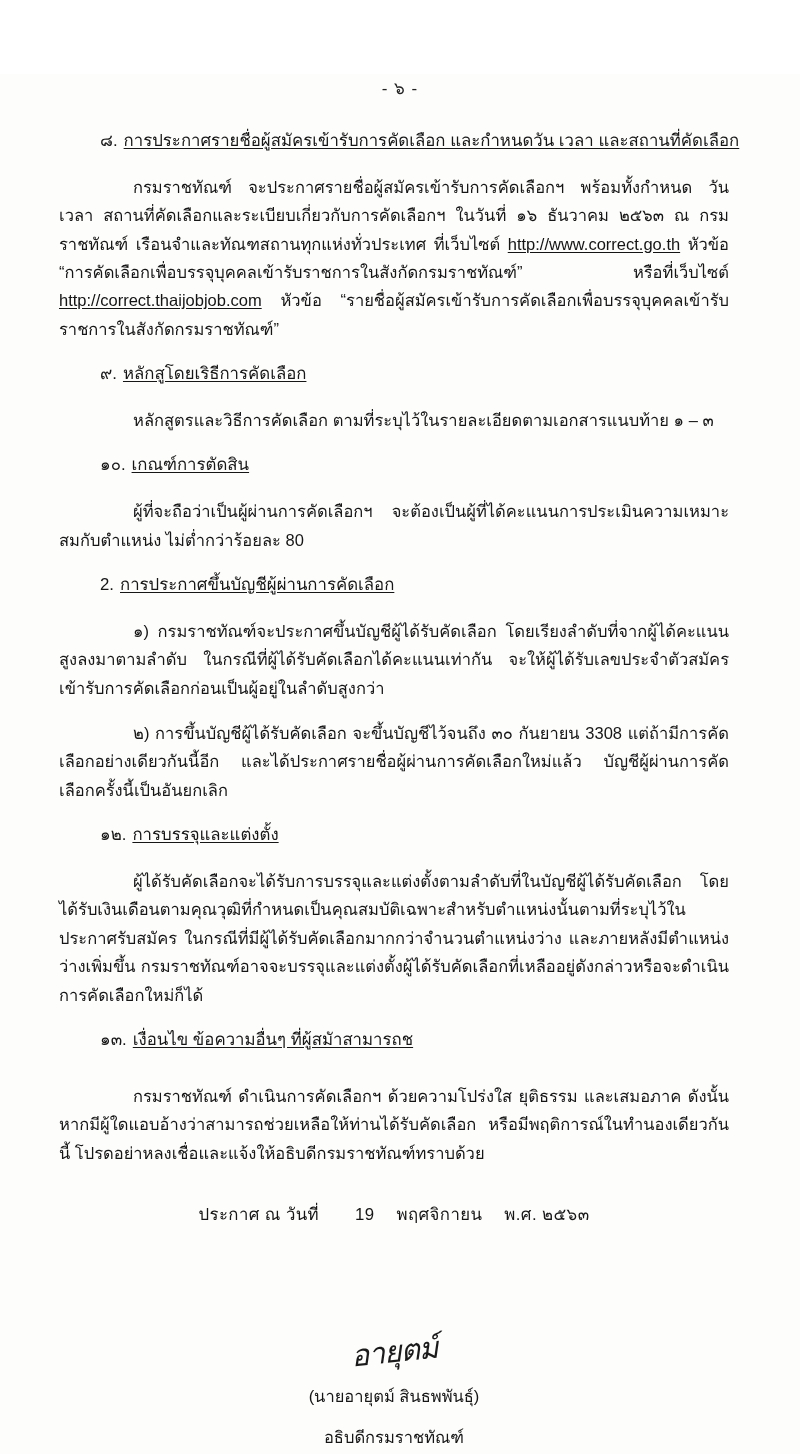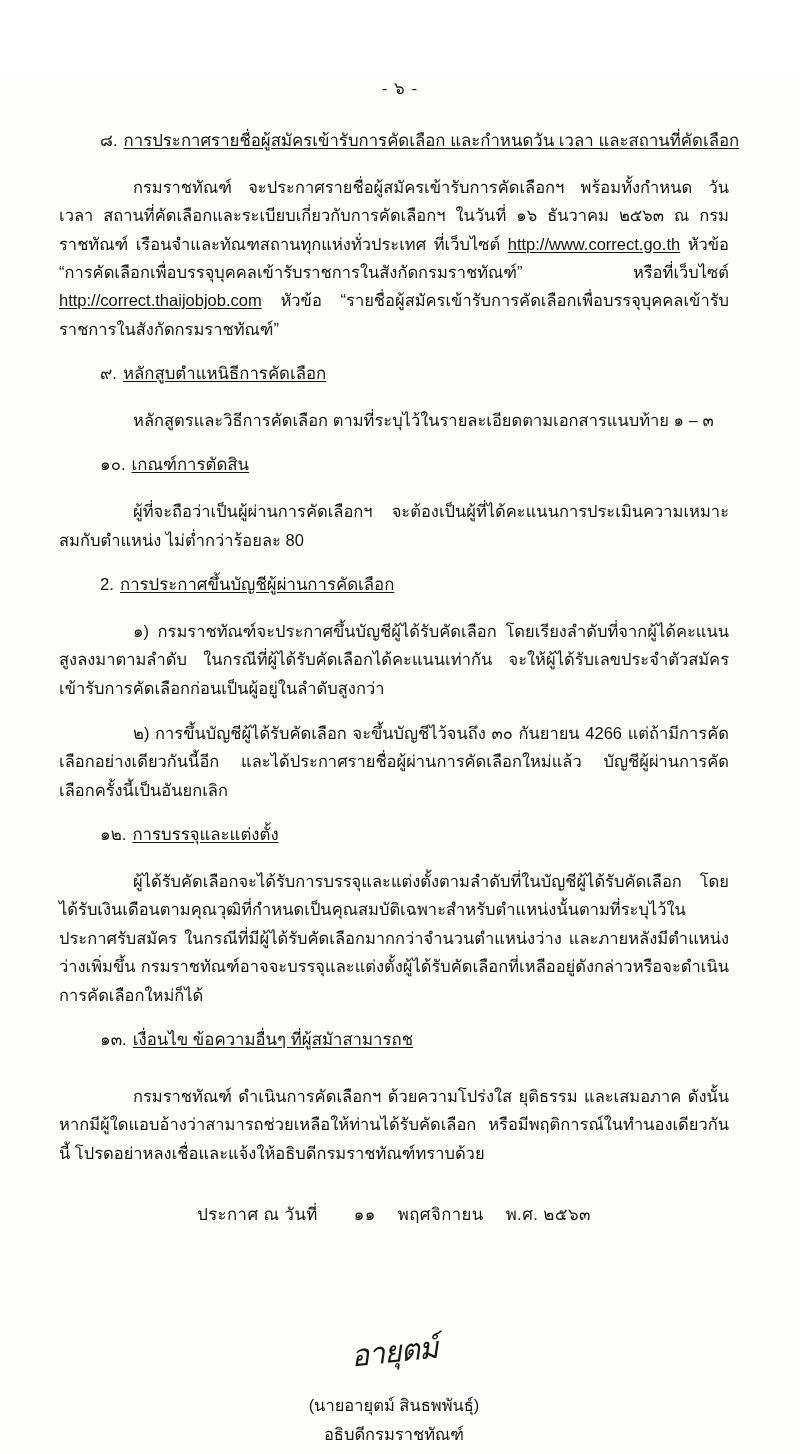--- a/index.html
+++ b/index.html
@@ -84,25 +84,25 @@
     font-size: 30px;
     font-style: italic;
     color: #1a1a1a;
     transform: rotate(-6deg);
     display: inline-block;
     letter-spacing: -1px;
     margin-bottom: 4px;
   }
   .sign-name {
     font-size: 16.5px;
-    margin-top: 10px;
+    margin-top: 1px;
   }
   .sign-title {
     font-size: 16.5px;
-    margin-top: 0;
+    margin-top: 12px;
   }
   .spacer-sm { height: 8px; }
 </style>
 </head>
 <body>
 
 <div class="page">
 
   <div class="page-number">- ๖ -</div>
 
@@ -110,57 +110,57 @@
 
     <div class="section">
       <div class="sec-head">
         <span class="num">๘.</span><span class="ttl">การประกาศรายชื่อผู้สมัครเข้ารับการคัดเลือก และกำหนดวัน เวลา และสถานที่คัดเลือก</span>
       </div>
       <p class="para"><span>กรมราชทัณฑ์ จะประกาศรายชื่อผู้สมัครเข้ารับการคัดเลือกฯ พร้อมทั้งกำหนด วัน เวลา สถานที่คัดเลือกและระเบียบเกี่ยวกับการคัดเลือกฯ ในวันที่ ๑๖ ธันวาคม ๒๕๖๓ ณ กรมราชทัณฑ์ เรือนจำและทัณฑสถานทุกแห่งทั่วประเทศ ที่เว็บไซต์ </span><a class="link" href="#">http://www.correct.go.th</a><span> หัวข้อ “การคัดเลือกเพื่อบรรจุบุคคลเข้ารับราชการในสังกัดกรมราชทัณฑ์” หรือที่เว็บไซต์ </span><a class="link" href="#">http://correct.thaijobjob.com</a><span> หัวข้อ “รายชื่อผู้สมัครเข้ารับการคัดเลือกเพื่อบรรจุบุคคลเข้ารับราชการในสังกัดกรมราชทัณฑ์”</span></p>
     </div>
 
     <div class="section">
       <div class="sec-head">
-        <span class="num">๙.</span><span class="ttl">หลักสูบตำแหนิธีการคัดเลือก</span>
+        <span class="num">๙.</span><span class="ttl">หลักสูโดยเริธีการคัดเลือก</span>
       </div>
       <p class="para">หลักสูตรและวิธีการคัดเลือก ตามที่ระบุไว้ในรายละเอียดตามเอกสารแนบท้าย ๑ – ๓</p>
     </div>
 
     <div class="section">
       <div class="sec-head">
         <span class="num">๑๐.</span><span class="ttl">เกณฑ์การตัดสิน</span>
       </div>
       <p class="para">ผู้ที่จะถือว่าเป็นผู้ผ่านการคัดเลือกฯ จะต้องเป็นผู้ที่ได้คะแนนการประเมินความเหมาะสมกับตำแหน่ง ไม่ต่ำกว่าร้อยละ 80</p>
     </div>
 
     <div class="section">
       <div class="sec-head">
         <span class="num">2.</span><span class="ttl">การประกาศขึ้นบัญชีผู้ผ่านการคัดเลือก</span>
       </div>
       <p class="para sub">๑) กรมราชทัณฑ์จะประกาศขึ้นบัญชีผู้ได้รับคัดเลือก โดยเรียงลำดับที่จากผู้ได้คะแนนสูงลงมาตามลำดับ ในกรณีที่ผู้ได้รับคัดเลือกได้คะแนนเท่ากัน จะให้ผู้ได้รับเลขประจำตัวสมัครเข้ารับการคัดเลือกก่อนเป็นผู้อยู่ในลำดับสูงกว่า</p>
-      <p class="para sub">๒) การขึ้นบัญชีผู้ได้รับคัดเลือก จะขึ้นบัญชีไว้จนถึง ๓๐ กันยายน 4266 แต่ถ้ามีการคัดเลือกอย่างเดียวกันนี้อีก และได้ประกาศรายชื่อผู้ผ่านการคัดเลือกใหม่แล้ว บัญชีผู้ผ่านการคัดเลือกครั้งนี้เป็นอันยกเลิก</p>
+      <p class="para sub">๒) การขึ้นบัญชีผู้ได้รับคัดเลือก จะขึ้นบัญชีไว้จนถึง ๓๐ กันยายน 3308 แต่ถ้ามีการคัดเลือกอย่างเดียวกันนี้อีก และได้ประกาศรายชื่อผู้ผ่านการคัดเลือกใหม่แล้ว บัญชีผู้ผ่านการคัดเลือกครั้งนี้เป็นอันยกเลิก</p>
     </div>
 
     <div class="section">
       <div class="sec-head">
         <span class="num">๑๒.</span><span class="ttl">การบรรจุและแต่งตั้ง</span>
       </div>
       <p class="para">ผู้ได้รับคัดเลือกจะได้รับการบรรจุและแต่งตั้งตามลำดับที่ในบัญชีผู้ได้รับคัดเลือก โดยได้รับเงินเดือนตามคุณวุฒิที่กำหนดเป็นคุณสมบัติเฉพาะสำหรับตำแหน่งนั้นตามที่ระบุไว้ในประกาศรับสมัคร ในกรณีที่มีผู้ได้รับคัดเลือกมากกว่าจำนวนตำแหน่งว่าง และภายหลังมีตำแหน่งว่างเพิ่มขึ้น กรมราชทัณฑ์อาจจะบรรจุและแต่งตั้งผู้ได้รับคัดเลือกที่เหลืออยู่ดังกล่าวหรือจะดำเนินการคัดเลือกใหม่ก็ได้</p>
     </div>
 
     <div class="section">
       <div class="sec-head">
         <span class="num">๑๓.</span><span class="ttl">เงื่อนไข ข้อความอื่นๆ ที่ผู้สมัาสามารถช</span>
       </div>
       <div class="spacer-sm"></div>
       <p class="para">กรมราชทัณฑ์ ดำเนินการคัดเลือกฯ ด้วยความโปร่งใส ยุติธรรม และเสมอภาค ดังนั้น หากมีผู้ใดแอบอ้างว่าสามารถช่วยเหลือให้ท่านได้รับคัดเลือก หรือมีพฤติการณ์ในทำนองเดียวกันนี้ โปรดอย่าหลงเชื่อและแจ้งให้อธิบดีกรมราชทัณฑ์ทราบด้วย</p>
     </div>
 
     <div class="announce-line">
-      <span>ประกาศ  ณ  วันที่</span><span class="gap-md"></span><span>๑๑</span><span class="gap-sm"></span><span>พฤศจิกายน</span><span class="gap-sm"></span><span>พ.ศ. ๒๕๖๓</span>
+      <span>ประกาศ  ณ  วันที่</span><span class="gap-md"></span><span>19</span><span class="gap-sm"></span><span>พฤศจิกายน</span><span class="gap-sm"></span><span>พ.ศ. ๒๕๖๓</span>
     </div>
 
     <div class="sign-block">
       <div class="signature">อายุตม์</div>
       <div class="sign-name">(นายอายุตม์ สินธพพันธุ์)</div>
       <div class="sign-title">อธิบดีกรมราชทัณฑ์</div>
     </div>
 
   </div>
 </div>

